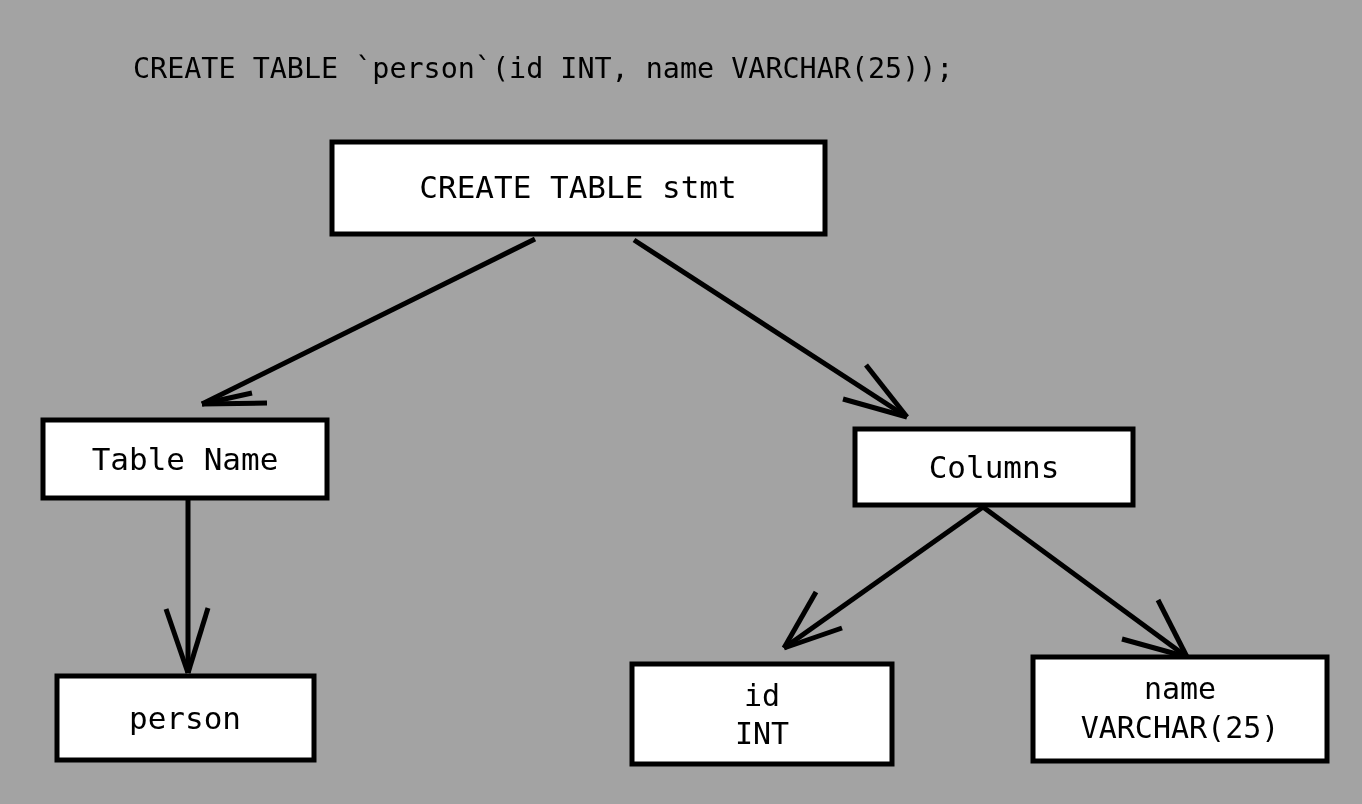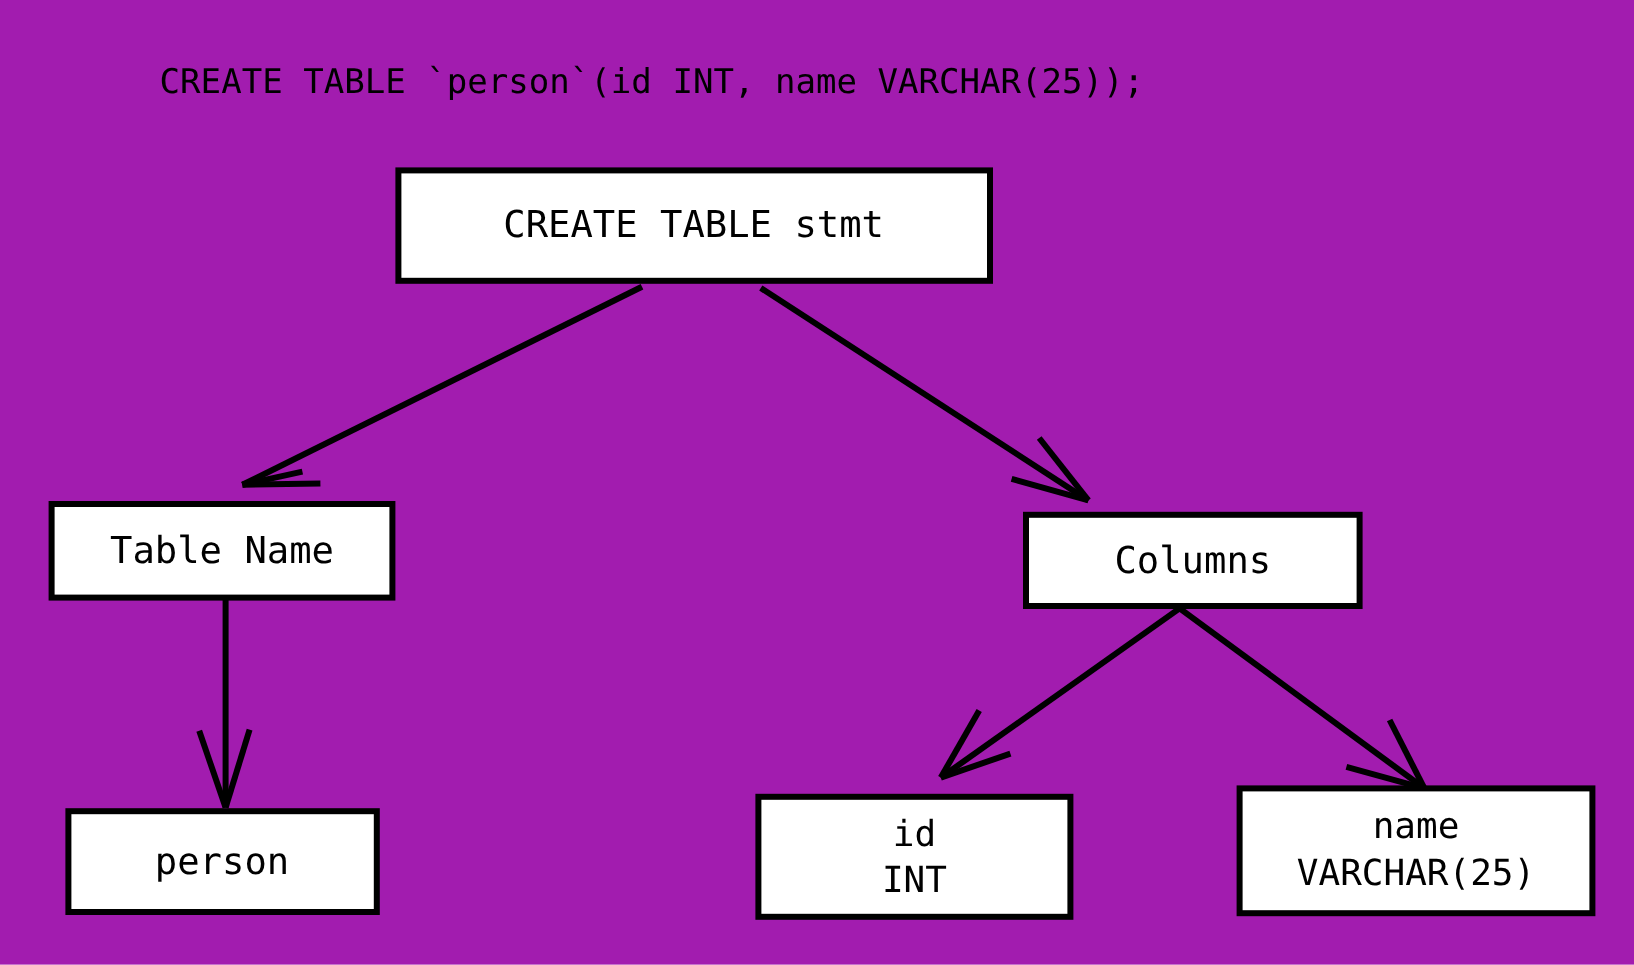--- a/index.html
+++ b/index.html
@@ -10,21 +10,21 @@
   body {
     width: 1362px;
     height: 804px;
     overflow: hidden;
     font-family: "DejaVu Sans Mono", monospace;
   }
   #canvas {
     position: relative;
     width: 1362px;
     height: 804px;
-    background: #a21caf;
+    background: #a3a3a3;
   }
   svg.diagram {
     position: absolute;
     left: 0;
     top: 0;
     width: 1362px;
     height: 804px;
   }
   .node-rect {
     fill: #ffffff;

